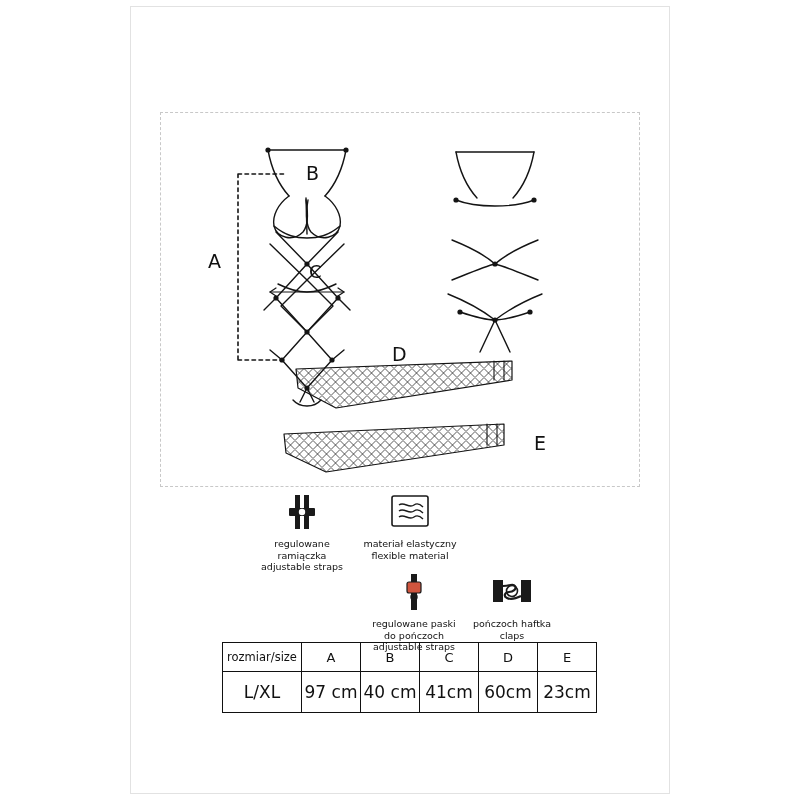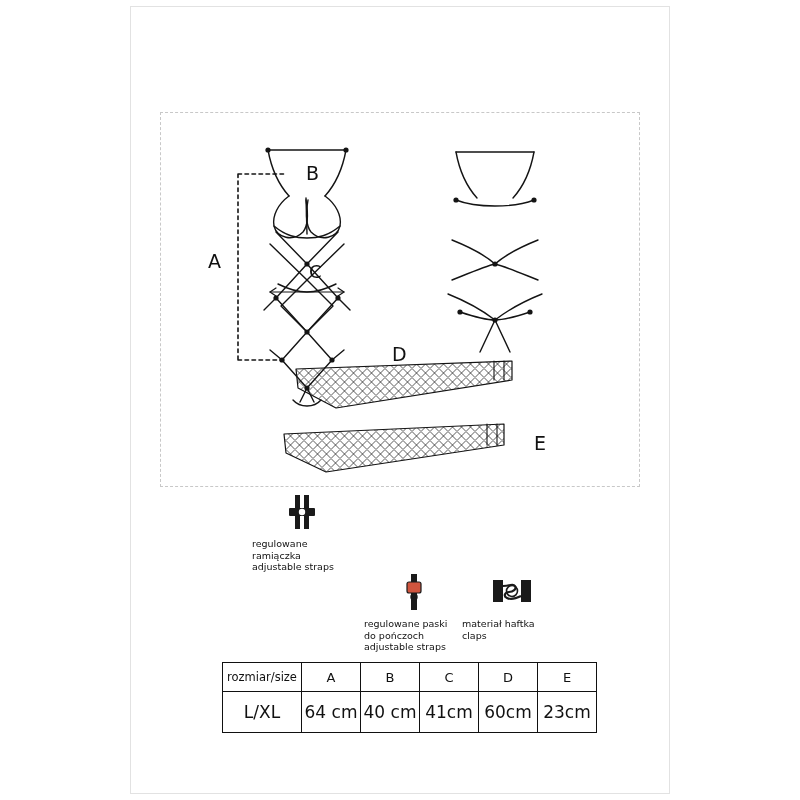--- a/index.html
+++ b/index.html
@@ -51,41 +51,41 @@
     position: absolute;
     font-family: "DejaVu Sans", sans-serif;
     color: #111111;
     font-size: 17px;
     line-height: 1;
     letter-spacing: 0.3px;
   }
   
   .feature {
     position: absolute;
-    text-align: left;
+    text-align: center;
   }
   .feature .icon-box {
     width: 46px;
     height: 40px;
     margin: 0 auto;
     position: relative;
   }
   .feature .cap {
     margin-top: 6px;
     font-size: 9.5px;
     line-height: 11.5px;
     color: #111111;
     white-space: pre-line;
     font-family: "DejaVu Sans", sans-serif;
   }
   
   .size-table {
     position: absolute;
     left: 222px;
-    top: 662px;
+    top: 642px;
     width: 356px;
     border-collapse: collapse;
     table-layout: fixed;
     border-radius: 15px;
   }
   .size-table td, .size-table th {
     border: 1px solid #111111;
     text-align: center;
     font-family: "DejaVu Sans", sans-serif;
     font-weight: normal;
@@ -222,20 +222,32 @@
         <rect x="16" y="3" width="5" height="34" fill="#1a1a1a"></rect>
         <rect x="25" y="3" width="5" height="34" fill="#1a1a1a"></rect>
         <rect x="10" y="16" width="26" height="8" rx="1" fill="#1a1a1a"></rect>
         <circle cx="23" cy="20" r="3.2" fill="#ffffff"></circle>
       </svg>
     </div>
     <div class="cap">regulowane ramiączka
 adjustable straps</div>
   </div>
 
+  <div class="feature" style="left:360px; top:492px; width:100px;">
+    <div class="icon-box">
+      <svg viewBox="0 0 46 40" width="46" height="40">
+        <rect x="5" y="4" width="36" height="30" rx="2" fill="none" stroke="#1a1a1a" stroke-width="1.6"></rect>
+        <path d="M12,13 C17,9 22,17 27,13 C31,10 34,13 36,15" fill="none" stroke="#1a1a1a" stroke-width="1.4"></path>
+        <path d="M12,19 C17,15 22,23 27,19 C31,16 34,19 36,21" fill="none" stroke="#1a1a1a" stroke-width="1.4"></path>
+        <path d="M12,25 C17,21 22,29 27,25 C31,22 34,25 36,27" fill="none" stroke="#1a1a1a" stroke-width="1.4"></path>
+      </svg>
+    </div>
+    <div class="cap">materiał elastyczny
+flexible material</div>
+  </div>
 
   <div class="feature" style="left:364px; top:572px; width:100px;">
     <div class="icon-box">
       <svg viewBox="0 0 46 40" width="46" height="40">
         <rect x="20" y="2" width="6" height="36" fill="#1a1a1a"></rect>
         <rect x="16" y="10" width="14" height="11" rx="2" fill="#d0553e"></rect>
         <rect x="16" y="10" width="14" height="11" rx="2" fill="none" stroke="#1a1a1a" stroke-width="1.2"></rect>
         <circle cx="23" cy="25" r="3" fill="none" stroke="#1a1a1a" stroke-width="1.4"></circle>
       </svg>
     </div>
@@ -246,39 +258,39 @@
 
   <div class="feature" style="left:462px; top:572px; width:100px;">
     <div class="icon-box">
       <svg viewBox="0 0 46 40" width="46" height="40">
         <rect x="4" y="8" width="10" height="22" fill="#1a1a1a"></rect>
         <rect x="32" y="8" width="10" height="22" fill="#1a1a1a"></rect>
         <path d="M14,14 C22,14 24,11 26,14 C28,17 24,20 20,20 C16,20 14,24 18,26 C22,28 28,26 32,24" fill="none" stroke="#1a1a1a" stroke-width="2.2"></path>
         <circle cx="23" cy="19" r="5.5" fill="none" stroke="#1a1a1a" stroke-width="1.6"></circle>
       </svg>
     </div>
-    <div class="cap">materiał haftka
+    <div class="cap">pończoch haftka
 claps</div>
   </div>
 
   <table class="size-table">
     <thead>
       <tr>
         <td class="col-label hdr-label">rozmiar/size</td>
         <td class="col-a">A</td>
         <td class="col-b">B</td>
         <td class="col-c">C</td>
         <td class="col-d">D</td>
         <td class="col-e">E</td>
       </tr>
     </thead>
     <tbody>
       <tr>
         <td>L/XL</td>
-        <td>64 cm</td>
+        <td>97 cm</td>
         <td>40 cm</td>
         <td>41cm</td>
         <td>60cm</td>
         <td>23cm</td>
       </tr>
     </tbody>
   </table>
 
 </div>
 

